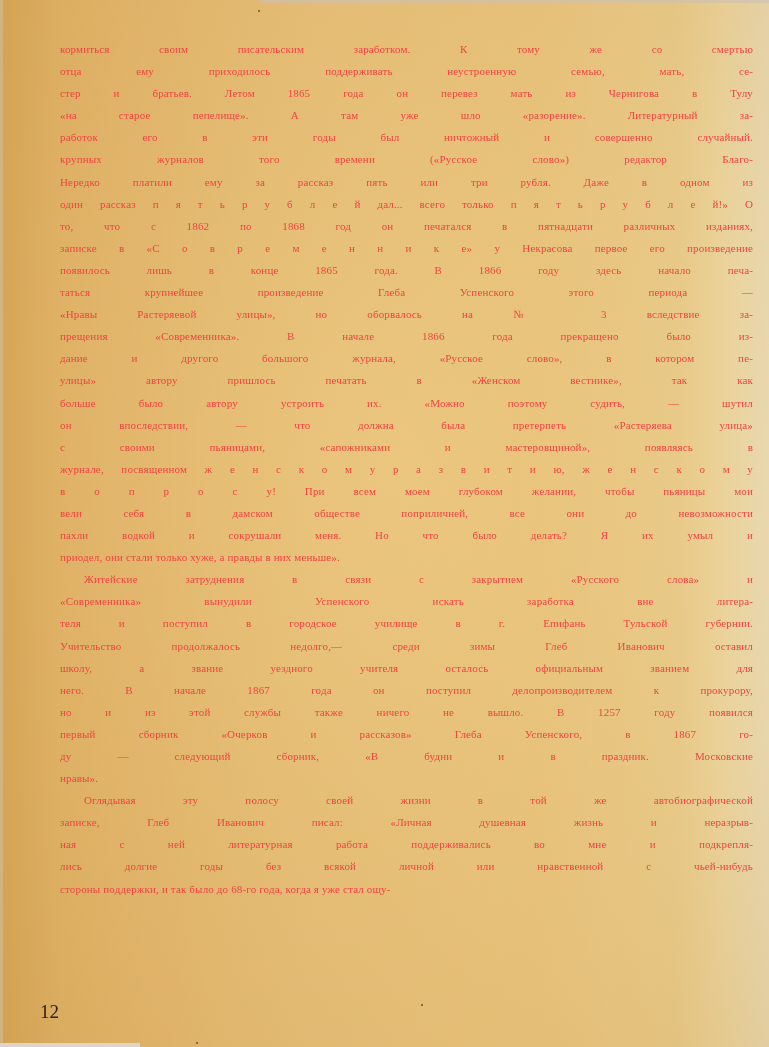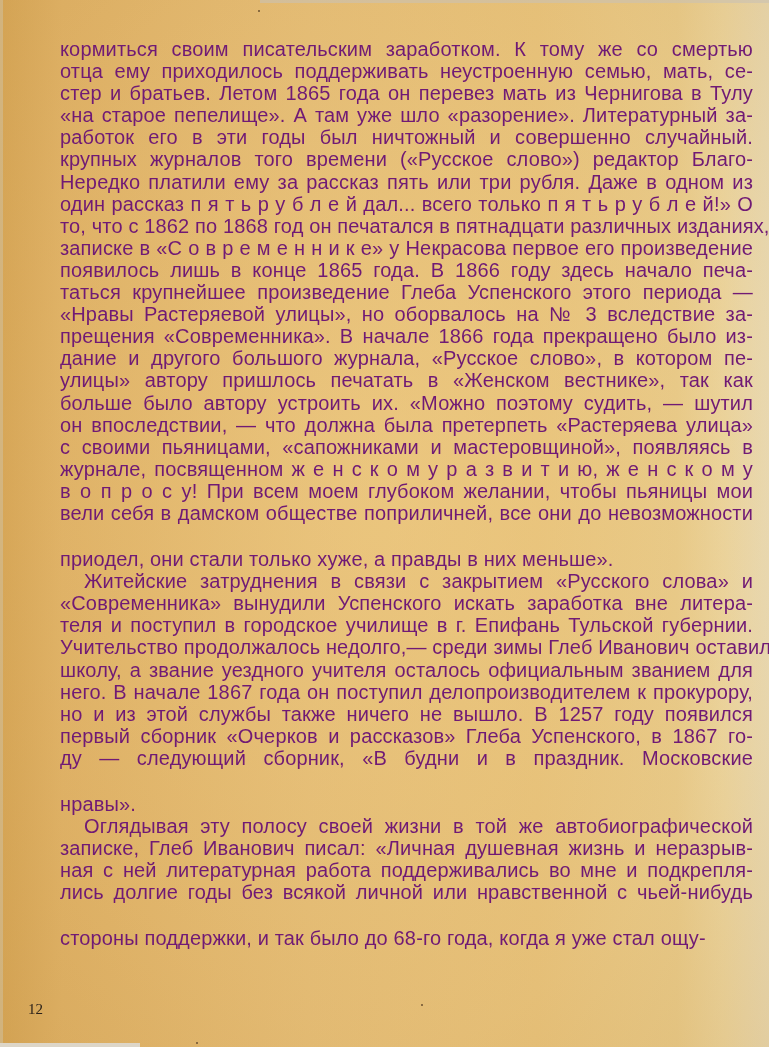--- a/index.html
+++ b/index.html
@@ -10,30 +10,30 @@
   .page-shade {
     position: absolute; inset: 0;
     background: radial-gradient(ellipse at 50% 45%, rgba(240,205,130,0.35), rgba(200,150,70,0.15) 70%, rgba(190,140,60,0.25) 100%);
     pointer-events: none;
   }
   .top-edge { position: absolute; left: 260px; right: 0; top: 0; height: 3px; background: #c9c2b4; opacity: .6; }
   .left-edge { position: absolute; left: 0; top: 0; width: 3px; height: 1047px; background: #d0c3a8; opacity: .5; }
   .bottom-edge { position: absolute; left: 0; width: 140px; bottom: 0; height: 4px; background: #ddd6c8; }
   .text-block {
     position: absolute; left: 60px; top: 38px; width: 693px;
-    font-family: Liberation Sans, sans-serif;
-    font-size: 20px; line-height: 22.1px; color: #701a75;
+    font-family: Liberation Serif, serif;
+    font-size: 11px; line-height: 22.1px; color: #ef4444;
     text-align: justify; letter-spacing: 0.15px;
   }
   .line { display: block; height: 22.1px; white-space: nowrap; text-align-last: justify; text-align: justify; }
-  .line.last { text-align-last: left; margin-top: 24px; }
+  .line.last { text-align-last: left; }
   .line.indent { padding-left: 24px; }
   .page-number {
-    position: absolute; left: 28px; top: 1001px;
-    font-family: "Liberation Serif", serif; font-size: 15px; color: #2a211a;
+    position: absolute; left: 40px; top: 1001px;
+    font-family: "Liberation Serif", serif; font-size: 19px; color: #2a211a;
   }
   .speck { position: absolute; width: 2px; height: 2px; background: #6b5030; border-radius: 50%; }
 </style>
 </head>
 <body>
 
 <div class="page-shade"></div>
 <div class="top-edge"></div>
 <div class="left-edge"></div>
 <div class="bottom-edge"></div>
@@ -58,20 +58,21 @@
       <span class="line">«Нравы Растеряевой улицы», но оборвалось на № 3 вследствие за-</span>
       <span class="line">прещения «Современника». В начале 1866 года прекращено было из-</span>
       <span class="line">дание и другого большого журнала, «Русское слово», в котором пе-</span>
       <span class="line">улицы» автору пришлось печатать в «Женском вестнике», так как</span>
       <span class="line">больше было автору устроить их. «Можно поэтому судить, — шутил</span>
       <span class="line">он впоследствии, — что должна была претерпеть «Растеряева улица»</span>
       <span class="line">с своими пьяницами, «сапожниками и мастеровщиной», появляясь в</span>
       <span class="line">журнале, посвященном ж е н с к о м у  р а з в и т и ю,  ж е н с к о м у</span>
       <span class="line">в о п р о с у! При всем моем глубоком желании, чтобы пьяницы мои</span>
       <span class="line">вели себя в дамском обществе поприличней, все они до невозможности</span>
+      <span class="line">пахли водкой и сокрушали меня. Но что было делать? Я их умыл и</span>
       <span class="line last">приодел, они стали только хуже, а правды в них меньше».</span>
     </div>
     <div>
       <span class="line indent">Житейские затруднения в связи с закрытием «Русского слова» и</span>
       <span class="line">«Современника» вынудили Успенского искать заработка вне литера-</span>
       <span class="line">теля и поступил в городское училище в г. Епифань Тульской губернии.</span>
       <span class="line">Учительство продолжалось недолго,— среди зимы Глеб Иванович оставил</span>
       <span class="line">школу, а звание уездного учителя осталось официальным званием для</span>
       <span class="line">него. В начале 1867 года он поступил делопроизводителем к прокурору,</span>
       <span class="line">но и из этой службы также ничего не вышло. В 1257 году появился</span>

